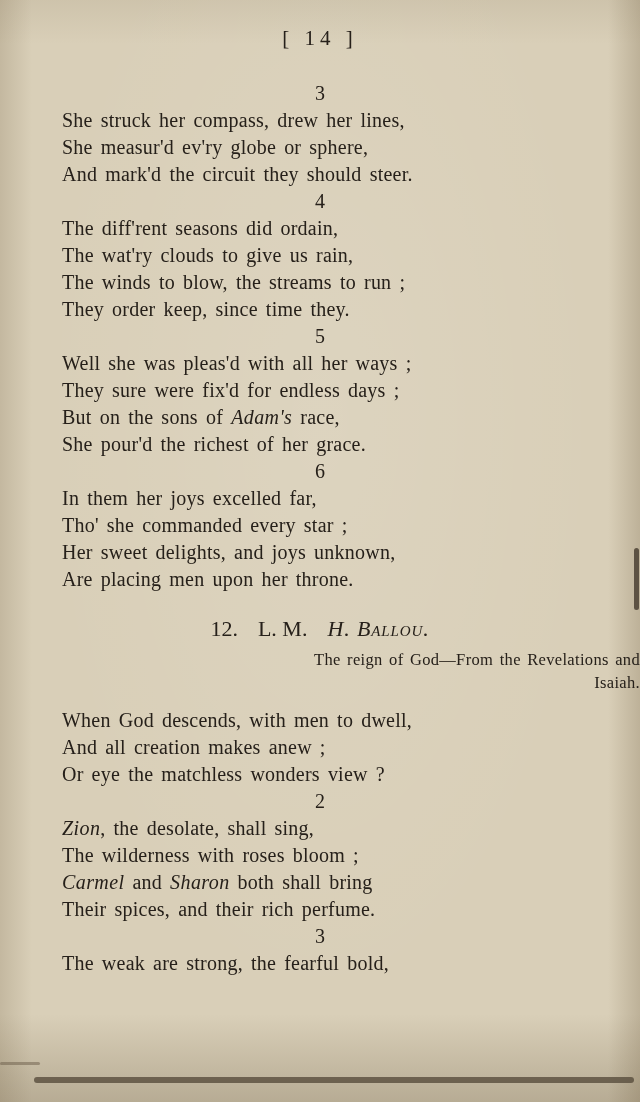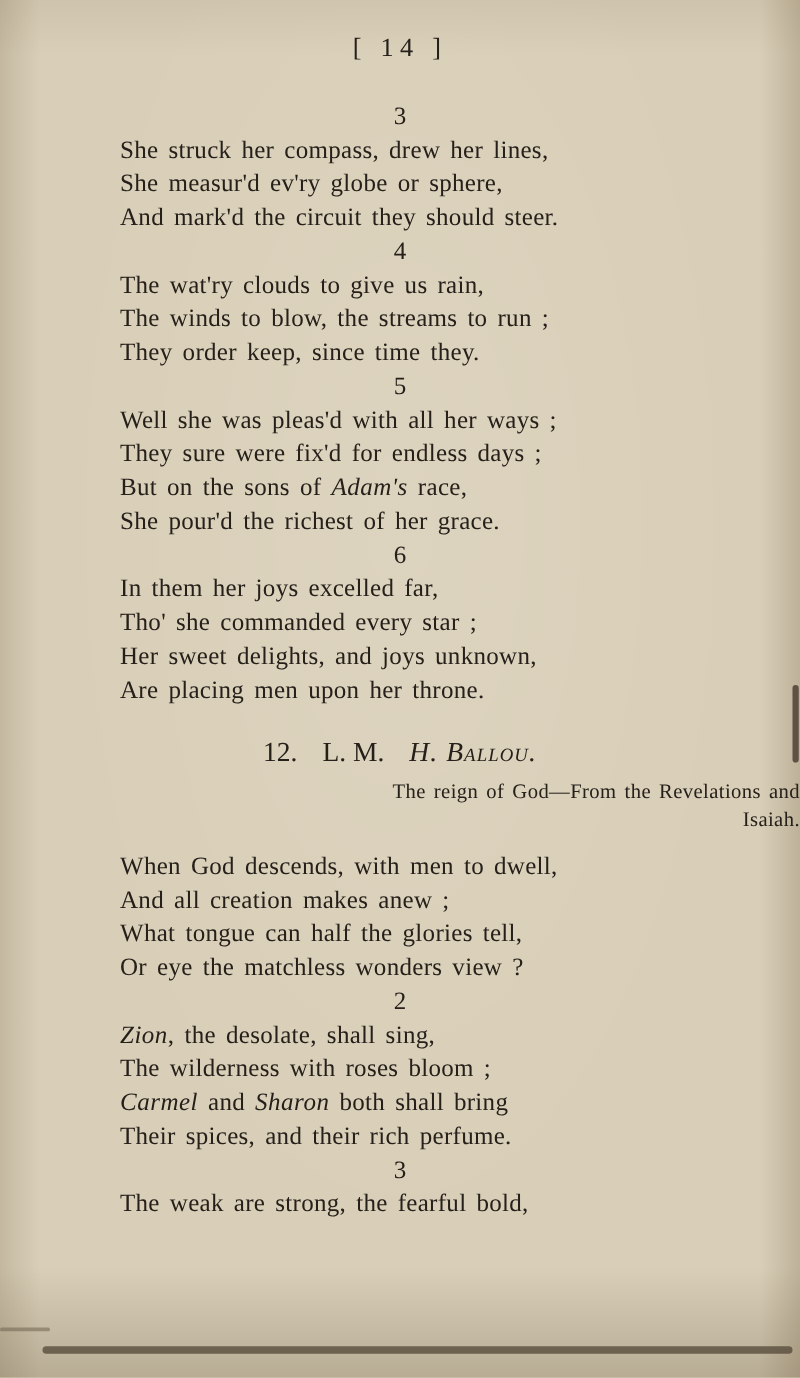--- a/index.html
+++ b/index.html
@@ -32,21 +32,21 @@
     height: 28px;
   }
   .stanza-block { }
   .stanza-number {
     text-align: center;
     font-size: 20px;
     line-height: 27px;
     height: 27px;
   }
   .poem-line {
-    padding-left: 96px;
+    padding-left: 62px;
     font-size: 20px;
     line-height: 27px;
     height: 27px;
     white-space: nowrap;
     letter-spacing: 0.012em;
     word-spacing: 0.14em;
   }
   .first-stanzas {
     margin-top: 26px;
   }
@@ -121,20 +121,21 @@
 <div class="page">
 
   <div class="page-header">[  14  ]</div>
 
   <div class="stanza-block first-stanzas">
       <div class="stanza-number">3</div>
       <div class="poem-line">She struck her compass, drew her lines,</div>
       <div class="poem-line">She measur'd ev'ry globe or sphere,</div>
       <div class="poem-line">And mark'd the circuit they should steer.</div>
       <div class="stanza-number">4</div>
+      <div class="poem-line">The diff'rent seasons did ordain,</div>
       <div class="poem-line">The wat'ry clouds to give us rain,</div>
       <div class="poem-line">The winds to blow, the streams to run ;</div>
       <div class="poem-line">They order keep, since time they.</div>
       <div class="stanza-number">5</div>
       <div class="poem-line">Well she was pleas'd with all her ways ;</div>
       <div class="poem-line">They sure were fix'd for endless days ;</div>
       <div class="poem-line">But on the sons of <i>Adam's</i> race,</div>
       <div class="poem-line">She pour'd the richest of her grace.</div>
       <div class="stanza-number">6</div>
       <div class="poem-line">In them her joys excelled far,</div>
@@ -150,21 +151,20 @@
   </div>
 
   <div class="hymn-subtitle">
       <div class="subtitle-line">The reign of God—From the Revelations and</div>
       <div class="subtitle-line">Isaiah.</div>
     </div>
 
   <div class="stanza-block hymn-stanzas">
       <div class="poem-line">When God descends, with men to dwell,</div>
       <div class="poem-line">And all creation makes anew ;</div>
-      <div class="poem-line">What tongue can half the glories tell,</div>
       <div class="poem-line">Or eye the matchless wonders view ?</div>
       <div class="stanza-number">2</div>
       <div class="poem-line"><i>Zion</i>, the desolate, shall sing,</div>
       <div class="poem-line">The wilderness with roses bloom ;</div>
       <div class="poem-line"><i>Carmel</i> and <i>Sharon</i> both shall bring</div>
       <div class="poem-line">Their spices, and their rich perfume.</div>
       <div class="stanza-number">3</div>
       <div class="poem-line">The weak are strong,  the fearful bold,</div>
     </div>
 

